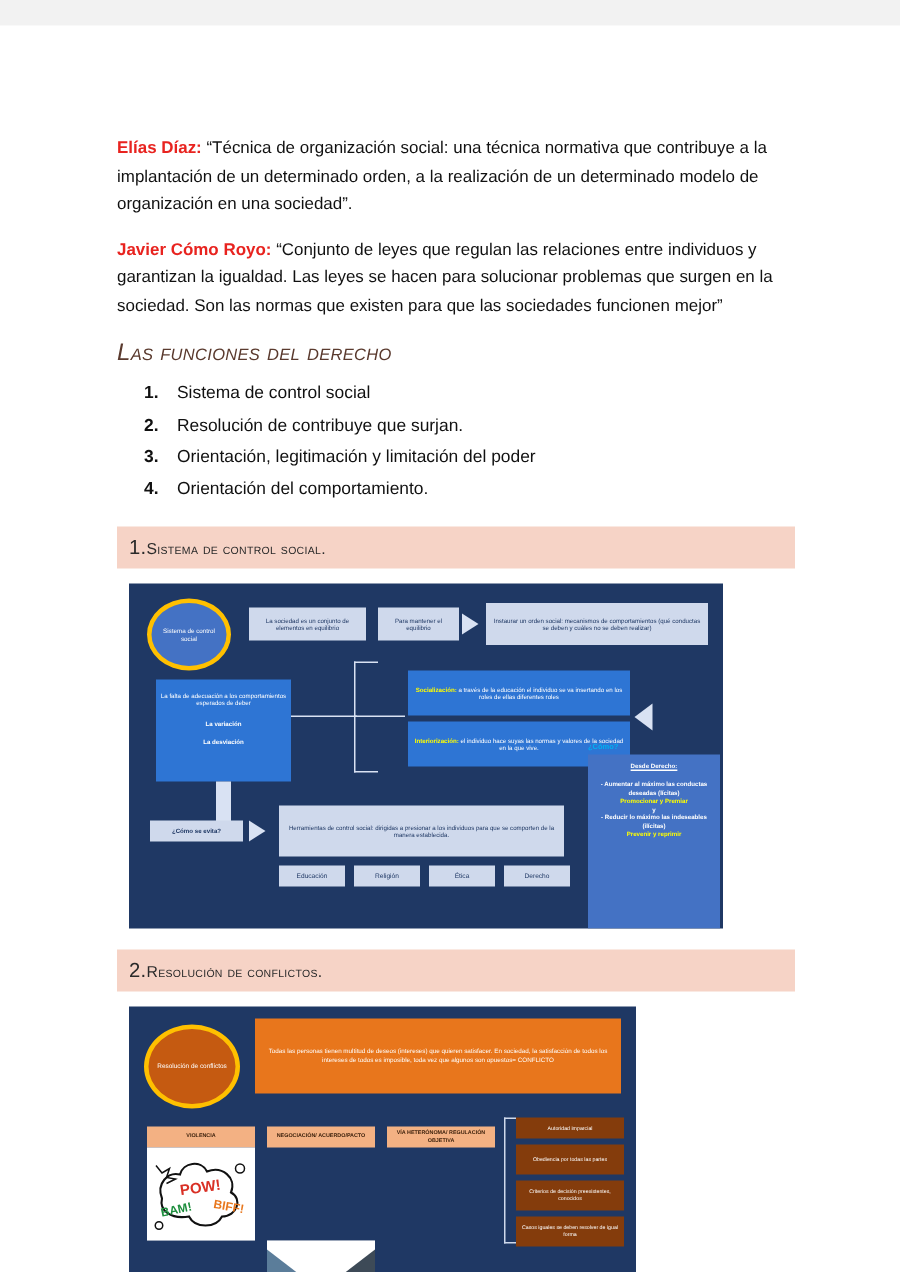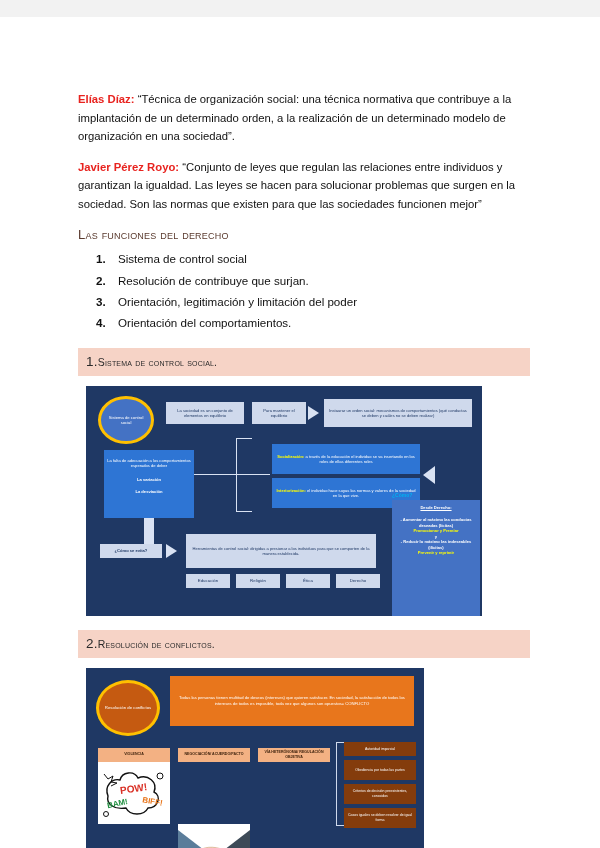--- a/index.html
+++ b/index.html
@@ -26,25 +26,26 @@
     margin-bottom:13px;
   }
   .quote .who{
     color:#e8231f;
     font-weight:bold;
   }
 
   
   .smallcaps{
     color:#5a3a2e;
-    font-size:13px;
+    font-size:16px;
     margin-top:14px;
     margin-bottom:6px;
     font-variant:small-caps;
     letter-spacing:.2px;
+    font-style:italic;
   }
 
   
   ol.fnlist{
     margin:4px 0 0 0;
     padding-left:40px;
     list-style:none;
     counter-reset:fn;
   }
   ol.fnlist li{
@@ -208,29 +209,29 @@
   }
 </style>
 </head>
 <body>
 
 <div class="page">
   <div class="content">
 
     <p class="quote"><span class="who">Elías Díaz:</span><span> “Técnica de organización social: una técnica normativa que contribuye a la implantación de un determinado orden, a la realización de un determinado modelo de organización en una sociedad”.</span></p>
 
-    <p class="quote"><span class="who">Javier Pérez Royo:</span><span> “Conjunto de leyes que regulan las relaciones entre individuos y garantizan la igualdad. Las leyes se hacen para solucionar problemas que surgen en la sociedad. Son las normas que existen para que las sociedades funcionen mejor”</span></p>
+    <p class="quote"><span class="who">Javier Cómo Royo:</span><span> “Conjunto de leyes que regulan las relaciones entre individuos y garantizan la igualdad. Las leyes se hacen para solucionar problemas que surgen en la sociedad. Son las normas que existen para que las sociedades funcionen mejor”</span></p>
 
     <div class="smallcaps">Las funciones del derecho</div>
 
     <ol class="fnlist">
       <li>Sistema de control social</li>
       <li>Resolución de contribuye que surjan.</li>
       <li>Orientación, legitimación y limitación del poder</li>
-      <li>Orientación del comportamientos.</li>
+      <li>Orientación del comportamiento.</li>
     </ol>
 
     <div class="banner"><span class="n">1.</span><span>Sistema de control social.</span></div>
 
     <div class="diagram1">
 
       <div class="d1 circ1">Sistema de control social</div>
 
       <div class="d1 lbox" style="left:80px;top:16px;width:78px;height:22px;">La sociedad es un conjunto de elementos en equilibrio</div>
 

